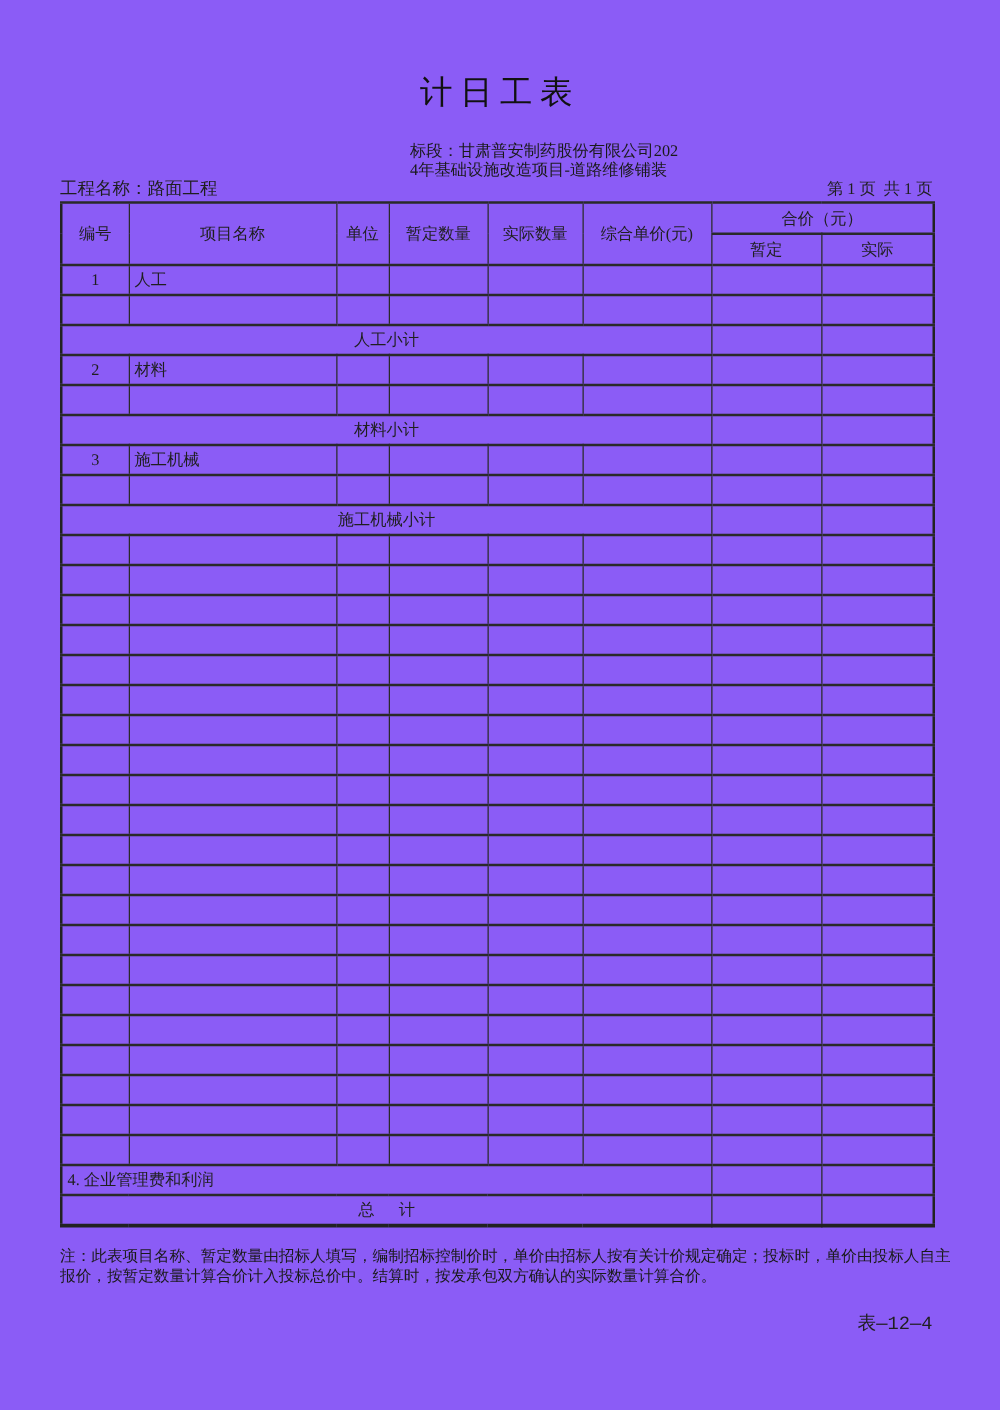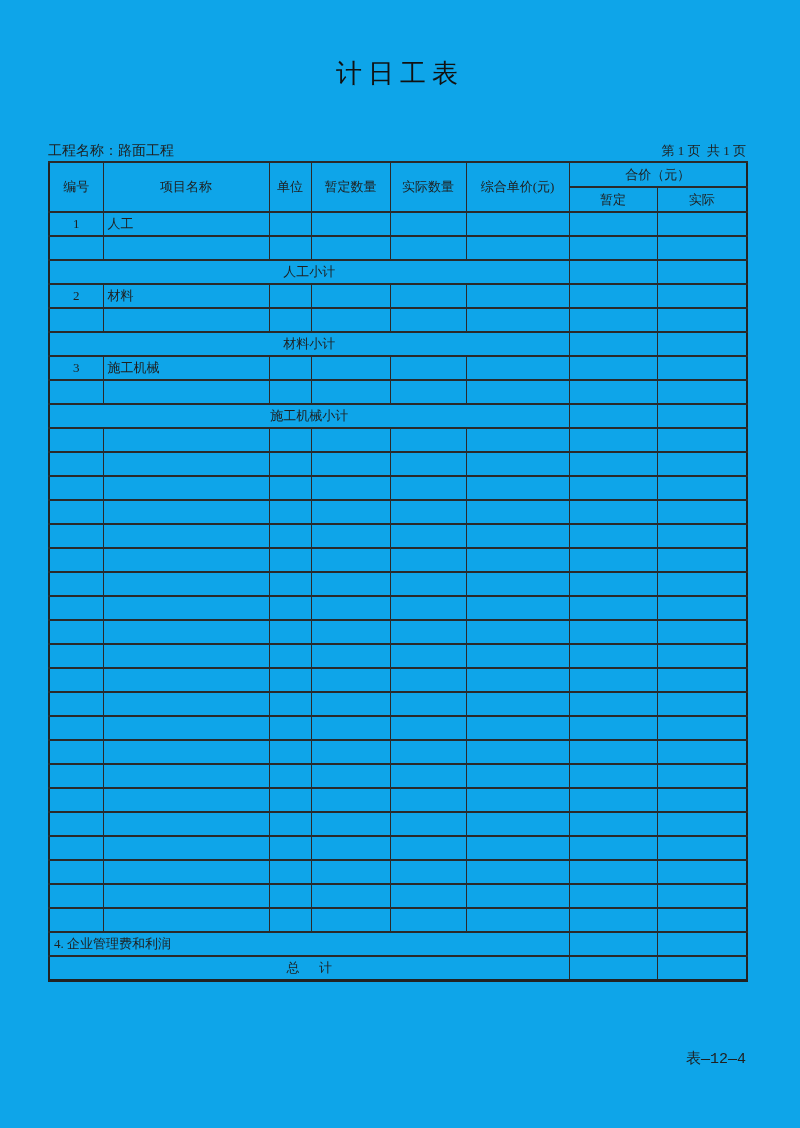--- a/index.html
+++ b/index.html
@@ -4,21 +4,21 @@
 <style>
   html, body {
     margin: 0;
     padding: 0;
     background: #ffffff;
   }
   .page {
     position: relative;
     width: 800px;
     height: 1128px;
-    background: #0ea5e9;
+    background: #8b5cf6;
     font-family: "Liberation Serif", "DejaVu Serif", serif;
     color: #1f1f1f;
     overflow: hidden;
   }
   .doc-title {
     position: absolute;
     top: 56px;
     left: 0;
     right: 0;
     text-align: center;
@@ -96,20 +96,22 @@
     font-family: Liberation Mono, monospace;
   }
 </style>
 </head>
 <body>
 
 <div class="page">
 
   <div class="doc-title">计日工表</div>
 
+  <div class="section-label">标段：甘肃普安制药股份有限公司202
+4年基础设施改造项目-道路维修铺装</div>
 
   <div class="project-name">工程名称：路面工程</div>
 
   <div class="page-indicator">第 1 页  共 1 页</div>
 
   <table class="daywork">
     <colgroup>
       <col style="width:54px">
         <col style="width:166px">
         <col style="width:42px">
@@ -434,16 +436,18 @@
           <td></td>
       </tr>
       <tr>
         <td colspan="6">总      计</td>
         <td></td>
           <td></td>
       </tr>
     </tbody>
   </table>
 
+  <div class="note">注：此表项目名称、暂定数量由招标人填写，编制招标控制价时，单价由招标人按有关计价规定确定；投标时，单价由投标人自主
+报价，按暂定数量计算合价计入投标总价中。结算时，按发承包双方确认的实际数量计算合价。</div>
 
   <div class="form-code">表—12—4</div>
 
 </div>
 
 </body></html>

